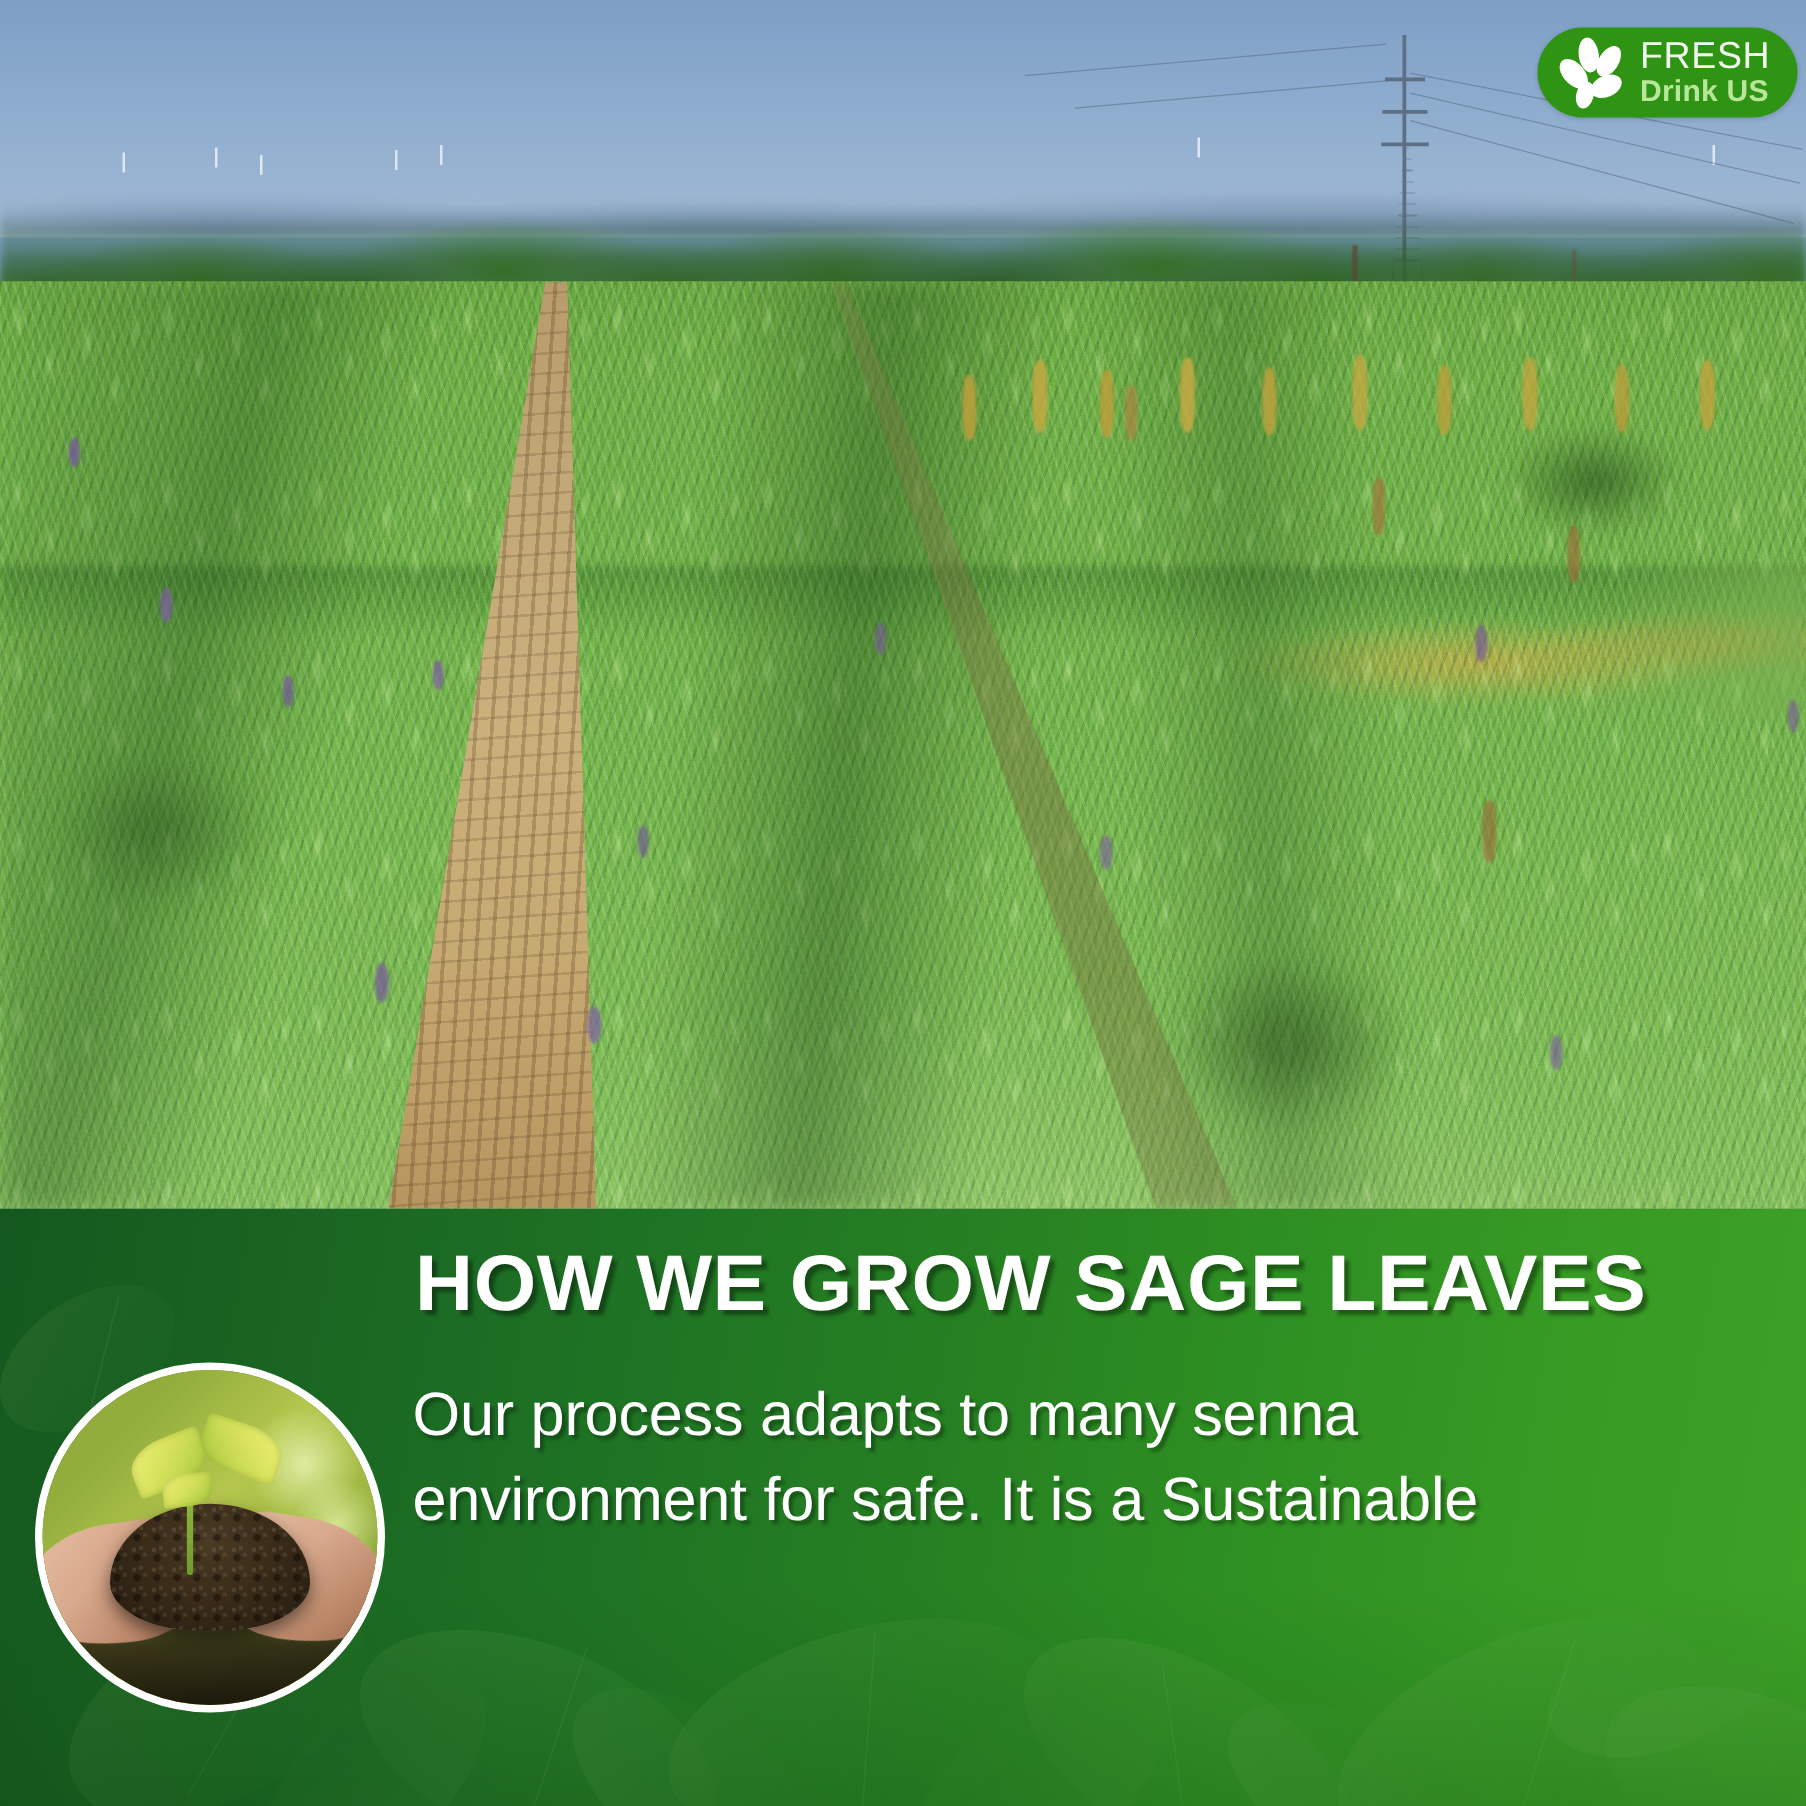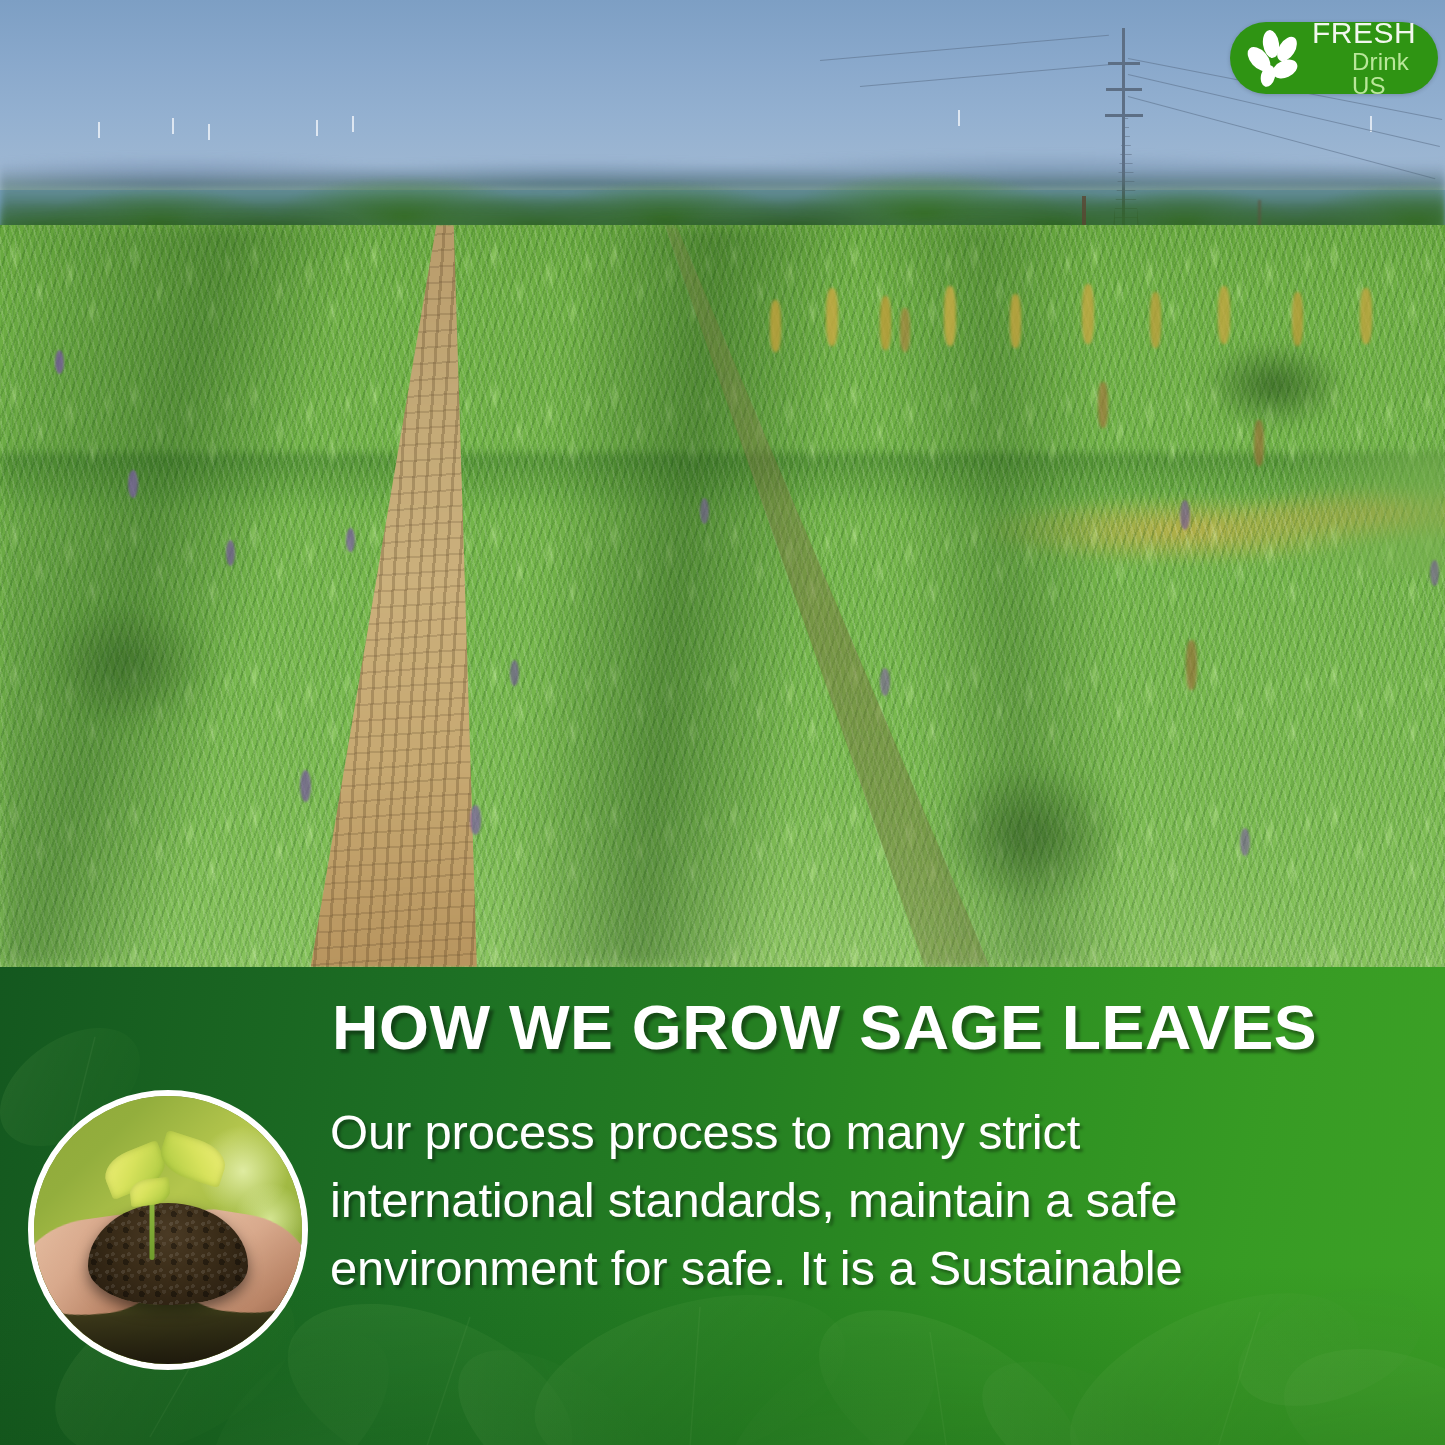--- a/index.html
+++ b/index.html
@@ -240,26 +240,25 @@
     font-family: "Liberation Sans", sans-serif;
     font-size: 30px;
     font-weight: 400;
     color: #f2f7ee;
     letter-spacing: .5px;
     display: block;
   }
   .logo-drink {
     font-family: "Liberation Sans", sans-serif;
     font-size: 24px;
-    font-weight: 400;
+    font-weight: 700;
     color: #b9e79a;
     letter-spacing: .2px;
     display: block;
     margin-top: 2px;
-    margin-left: 40px;
   }
 
   
   .banner {
     position: absolute;
     left: 0; top: 967px;
     width: 1445px; height: 478px;
     overflow: hidden;
     background: linear-gradient(100deg,
         #14581f 0%, #196321 14%, #1d7024 30%, #257f22 50%, #2e9022 68%, #379b24 84%, #3da226 100%);
@@ -524,22 +523,21 @@
           <path d="M1215 490 L1260 345"></path>
         </g>
       </svg>
     </div>
     <div class="banner-bottom-fade"></div>
   </div>
 
   <div class="headline">HOW WE GROW SAGE LEAVES</div>
 
   <div class="body-copy">
-    <div>Our process process to many strict</div>
-    <div>international standards, maintain a safe</div>
+    <div>Our process adapts to many senna</div>
     <div>environment for  safe. It is a Sustainable</div>
   </div>
 
   <div class="circle-photo">
     <div class="cp-bokeh"></div>
     <div class="cp-dark-bottom"></div>
     <div class="cp-hand-l"></div>
     <div class="cp-hand-r"></div>
     <div class="cp-soil"></div>
     <div class="cp-sprout"></div>

